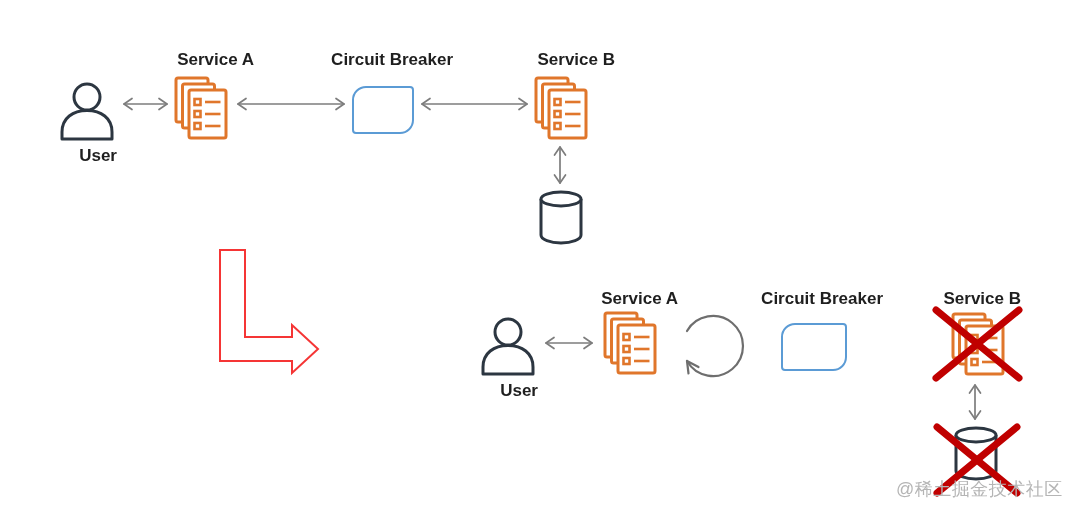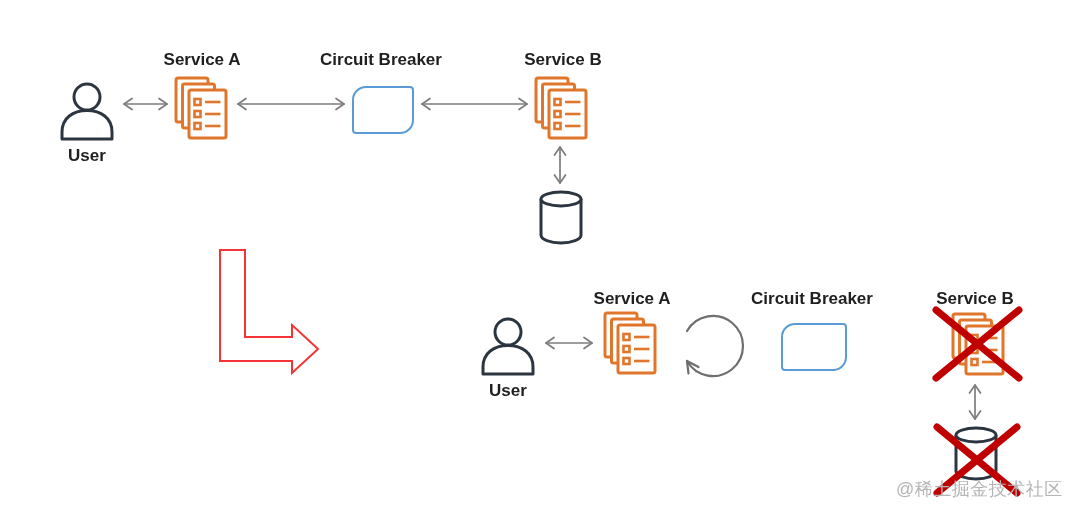--- a/index.html
+++ b/index.html
@@ -2,21 +2,21 @@
 <html><head>
 <meta charset="utf-8">
 <style>
   html,body{margin:0;padding:0;background:#ffffff;}
   .stage{
     position:relative;width:1080px;height:505px;background:#ffffff;
     overflow:hidden;font-family:"Liberation Sans",sans-serif;
   }
   .lbl{
     position:absolute;font-size:17px;font-weight:700;color:#1f1f1f;
-    text-align:center;white-space:nowrap;line-height:20px;
+    text-align:right;white-space:nowrap;line-height:20px;
   }
   .node{position:absolute;}
   .node svg{display:block;}
   .cb-shape{
     position:absolute;background:#ffffff;border:2.5px solid #5b9bd5;
     border-radius:14px 4px 14px 4px;box-sizing:border-box;
   }
   .arrow{position:absolute;}
   .arrow path,.arrow line{stroke:#7d7d7d;stroke-width:1.7;fill:none;stroke-linecap:round;stroke-linejoin:round;}
   .loop path,.loop polyline{stroke:#6e6e6e;stroke-width:2.2;fill:none;stroke-linecap:round;stroke-linejoin:round;}

